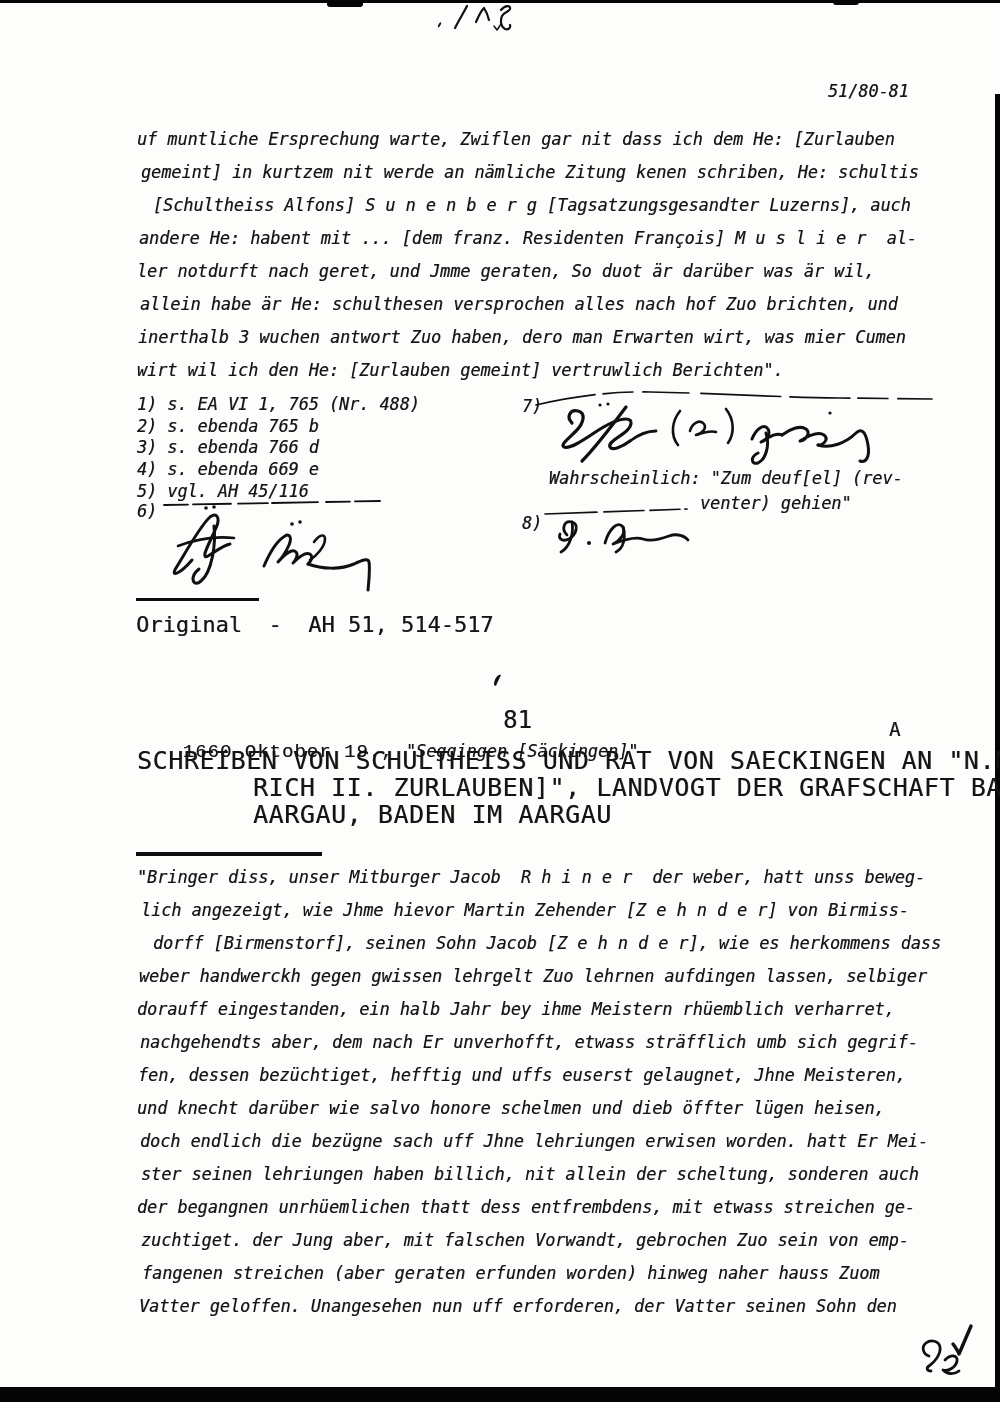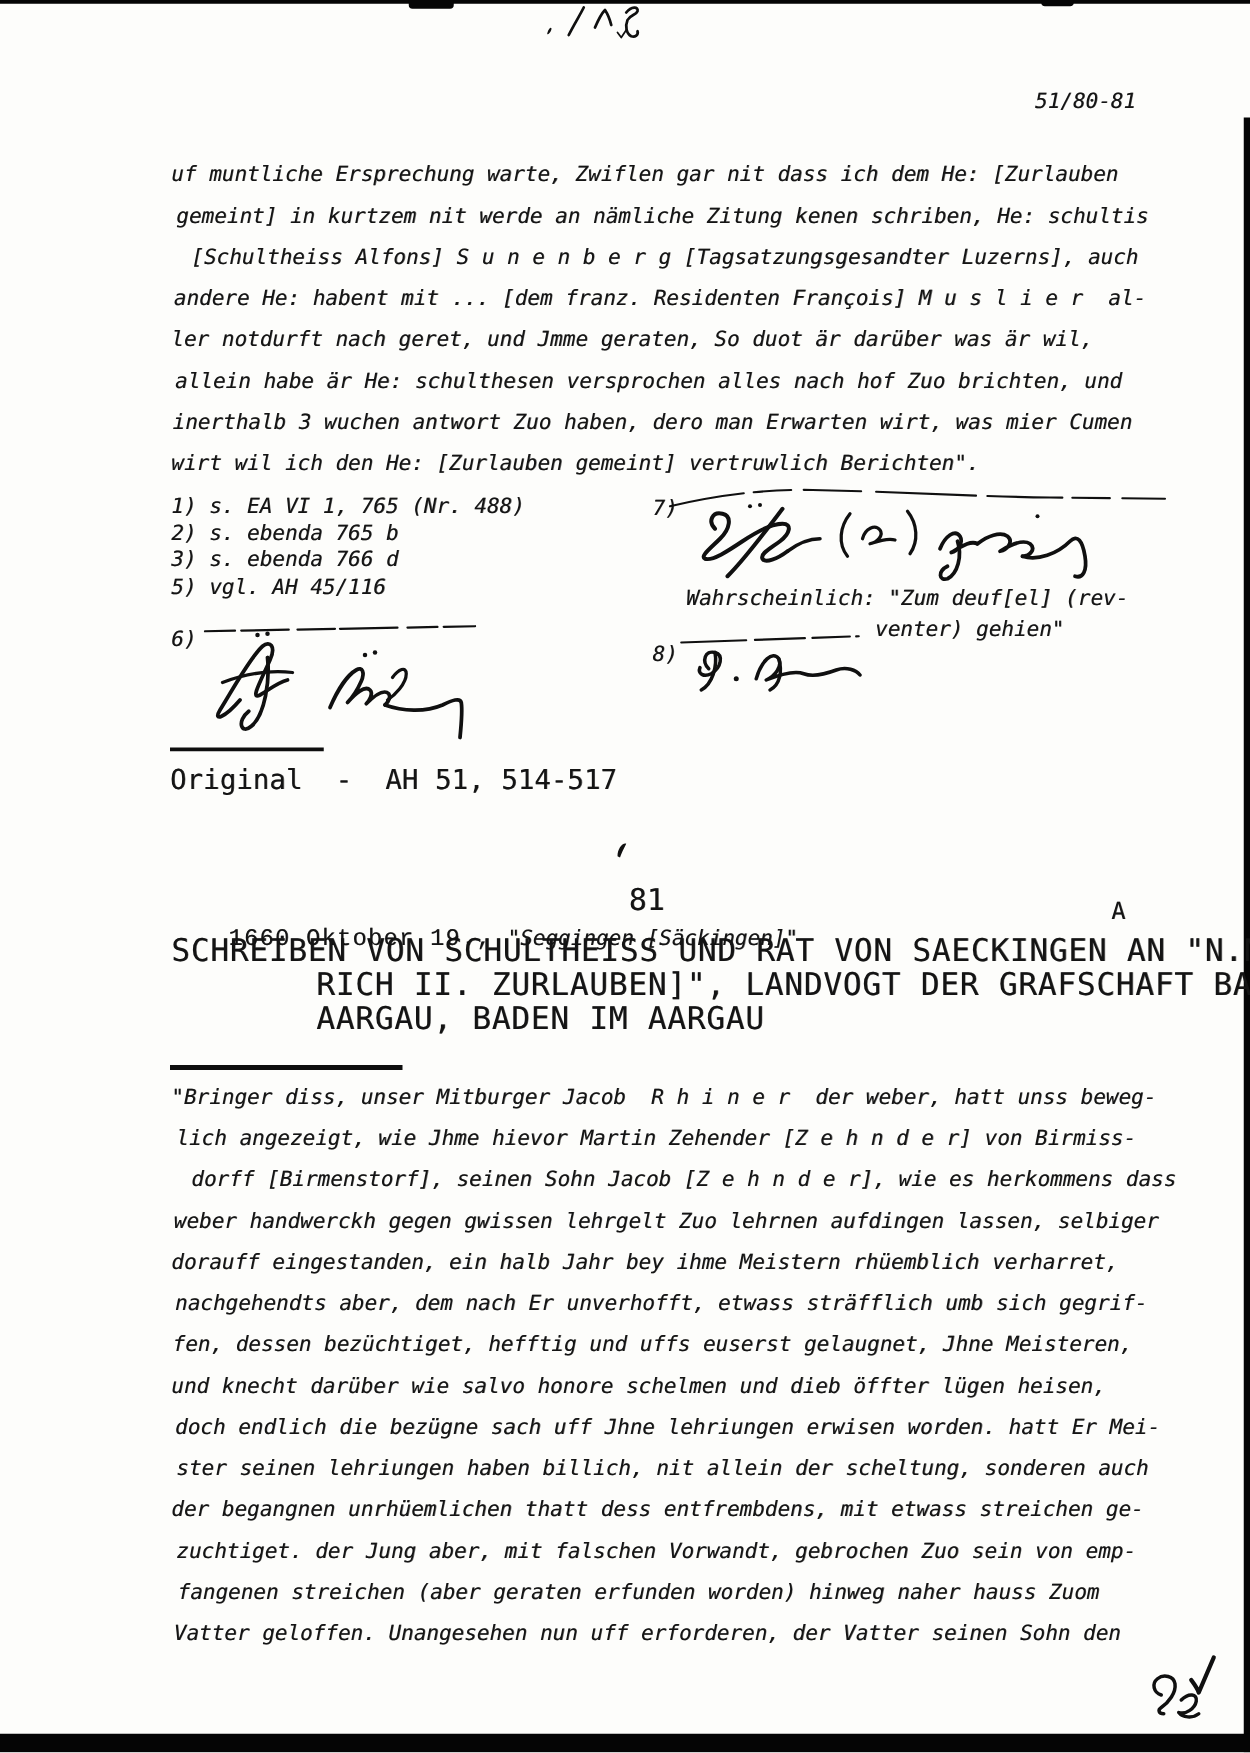--- a/index.html
+++ b/index.html
@@ -55,37 +55,38 @@
   <div class="abs edge" style="left:0;top:1387px;width:1000px;height:15px;"></div>
 
   <svg class="abs" style="left:428px;top:2px;" width="100" height="30" viewBox="0 0 100 30">
     <path class="fill" d="M10,24 C11,20 14,19 13,22 C12,25 9,27 10,24 Z"></path>
     <path d="M27,26 C31,18 36,10 39,4" stroke-width="2.2"></path>
     <path d="M48,20 C51,13 54,8 56,6 C58,9 60,14 61,18" stroke-width="2.2"></path>
     <path d="M73,8 C77,3 83,3 82,7 C81,10 76,10 74,14 C72,19 73,25 77,27 C80,28 83,26 82,23" stroke-width="2.2"></path>
     <path d="M66,24 l3,4 4,-6" stroke-width="1.4"></path>
   </svg>
 
-  <div class="abs pagenum tw" style="left:828px;top:70px;">51/80-81</div>
+  <div class="abs pagenum tw" style="left:828px;top:81px;">51/80-81</div>
 
   <div class="abs body-par tw para" style="left:137px;top:123px;width:800px;">
       <div class="tline">uf muntliche Ersprechung warte, Zwiflen gar nit dass ich dem He: [Zurlauben</div>
       <div class="tline">gemeint] in kurtzem nit werde an nämliche Zitung kenen schriben, He: schultis</div>
       <div class="tline">[Schultheiss Alfons] S u n e n b e r g [Tagsatzungsgesandter Luzerns], auch</div>
       <div class="tline">andere He: habent mit ... [dem franz. Residenten François] M u s l i e r  al-</div>
       <div class="tline">ler notdurft nach geret, und Jmme geraten, So duot är darüber was är wil,</div>
       <div class="tline">allein habe är He: schulthesen versprochen alles nach hof Zuo brichten, und</div>
       <div class="tline">inerthalb 3 wuchen antwort Zuo haben, dero man Erwarten wirt, was mier Cumen</div>
       <div class="tline">wirt wil ich den He: [Zurlauben gemeint] vertruwlich Berichten".</div>
     </div>
 
   <div class="abs fn tw" style="left:137px;top:394px;width:320px;">
       <div class="tline">1) s. EA VI 1, 765 (Nr. 488)</div>
       <div class="tline">2) s. ebenda 765 b</div>
       <div class="tline">3) s. ebenda 766 d</div>
+      <div class="tline">4) s. ebenda 669 e</div>
       <div class="tline">5) vgl. AH 45/116</div>
     </div>
   <div class="abs fn-label tw" style="left:137px;top:501px;">6)</div>
 
   <svg class="abs" style="left:154px;top:496px;" width="250" height="100" viewBox="0 0 250 100">
     <path d="M10,9 L226,5" stroke-width="1.8" stroke-dasharray="24 5 38 7 30 4 46 8"></path>
     <path d="M38,64 C26,78 16,82 22,72 C32,56 46,30 56,21 C62,16 67,21 62,32 C54,50 46,64 54,60 C61,56 68,50 76,48" stroke-width="3"></path>
     <path d="M60,30 C62,48 58,76 47,85 C39,92 35,81 45,73" stroke-width="3"></path>
     <path d="M24,50 C45,42 62,40 80,42" stroke-width="2.6"></path>
     <circle cx="52" cy="12" r="1.8"></circle>

